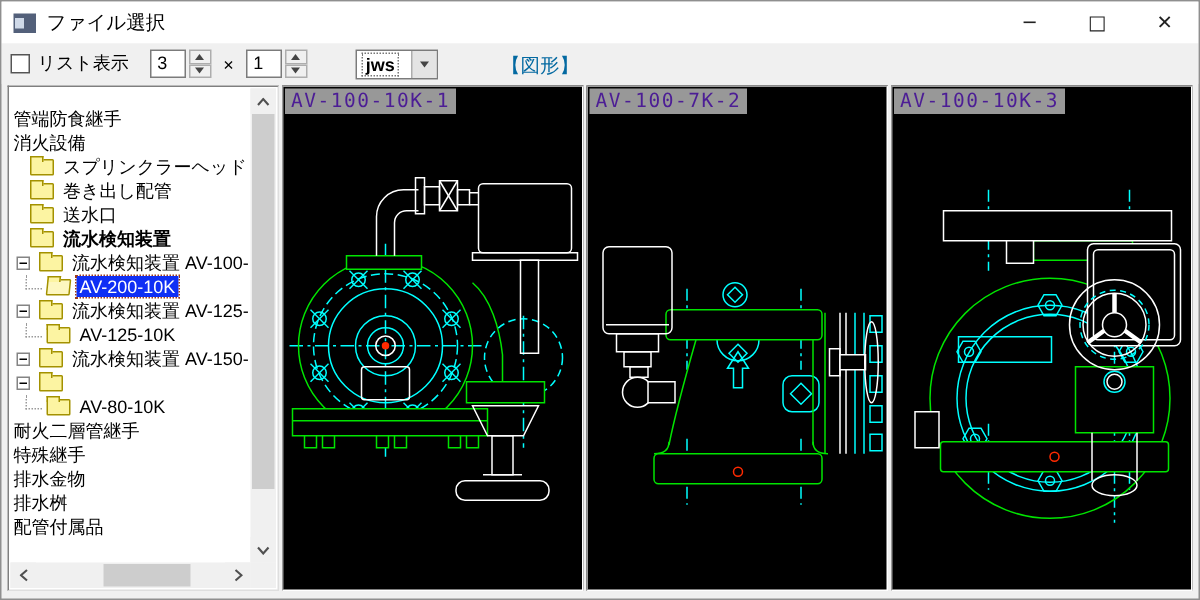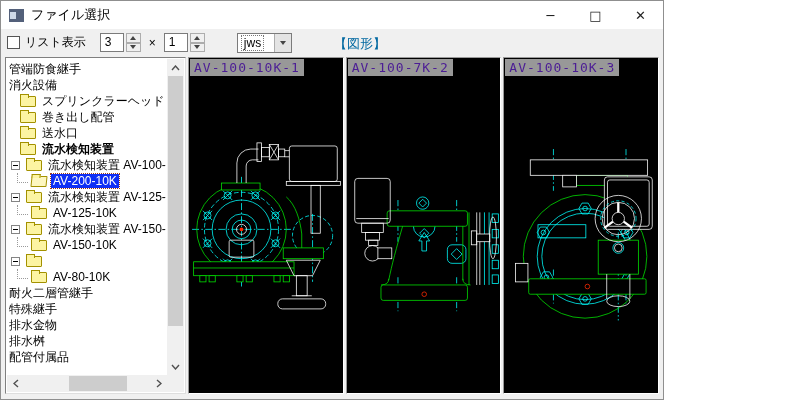--- a/index.html
+++ b/index.html
@@ -1,17 +1,17 @@
 <!DOCTYPE html>
 <html><head>
 <meta charset="utf-8">
 <style>
   * { margin:0; padding:0; box-sizing:border-box; }
   html,body { width:800px; height:400px; font-family:"Liberation Sans","DejaVu Sans",sans-serif; }
-  .window { position:relative; width:664px; height:400px; background:#f0f0f0;
+  .window { position:relative; width:800px; height:400px; background:#f0f0f0;
             border:1px solid #8f8f8f; overflow:hidden; }
 
   
   .titlebar { position:absolute; left:0; top:0; right:0; height:28px; background:#ffffff;
               display:flex; align-items:center; }
   .app-icon { width:15px; height:13px; margin-left:8px; background:#53607a; border:1px solid #2e3razor648;
               position:relative; }
   .app-icon::before { content:""; position:absolute; left:1px; top:3px; width:6px; height:7px; background:#cfd9e8; }
   .title-text { margin-left:7px; font-size:13px; color:#000; }
   .win-controls { position:absolute; right:0; top:0; height:28px; display:flex; }
@@ -29,30 +29,30 @@
   .spin-btns { width:15px; height:19px; margin-left:2px; display:flex; flex-direction:column; }
   .spin-btn { flex:1; background:#f0f0f0; border:1px solid #adadad; display:flex;
               align-items:center; justify-content:center; }
   .tri-up { width:0; height:0; border-left:3px solid transparent; border-right:3px solid transparent;
             border-bottom:4px solid #444; }
   .tri-down { width:0; height:0; border-left:3px solid transparent; border-right:3px solid transparent;
               border-top:4px solid #444; }
   .times-label { margin:0 8px; }
   .combo { display:flex; margin-left:32px; border:1px solid #7b7b7b; background:#fff; height:20px; }
   .combo-field { width:36px; padding:2px 0 0 4px; font-size:12px; }
-  .combo-field span { outline:1px dotted #777; padding:0 2px; }
+  .combo-field span { outline:1px dotted #777; padding:0 2px;font-weight:bold; }
   .combo-btn { width:17px; background:#e4e4e4; border-left:1px solid #adadad;
                display:flex; align-items:center; justify-content:center; }
   .figure-label { position:absolute; left:333px; top:6px; font-size:13px; color:#0369a1; }
 
   
   .tree-panel { position:absolute; left:4px; top:56px; width:181px; bottom:5px;
                 background:#fff; border:1px solid; border-color:#7f7f7f #dedede #dedede #7f7f7f; }
   .tree-content { position:absolute; left:1px; top:1px; right:18px; bottom:18px; overflow:hidden;
-                  padding-top:2px; font-size:12px; }
+                  padding-top:12px; font-size:12px; }
   .trow { display:flex; align-items:center; height:16px; white-space:nowrap; color:#000; }
   .lbl { padding:0 2px; }
   .bold { font-weight:bold; }
   .sellbl { background:#0f2ff5; color:#fff; outline:1px dotted #9b3b1b; }
   .exp { width:9px; height:9px; border:1px solid #848484; background:#fff; margin-left:4px;
          margin-right:6px; position:relative; flex:0 0 auto; }
   .exp::after { content:""; position:absolute; left:1px; top:3px; width:5px; height:1px; background:#000; }
   .conn { width:11px; height:10px; border-left:1px dotted #9a9a9a; border-bottom:1px dotted #9a9a9a;
           margin:0 3px 6px 10px; flex:0 0 auto; }
   .folder { width:16px; height:11px; background:#fcf4a2; border:1px solid #a39100; border-radius:1px;
@@ -176,25 +176,20 @@
         </div>
         <div class="trow">
           <span class="conn"></span>
           <span class="folder"></span>
           <span class="lbl">AV-125-10K</span>
         </div>
         <div class="trow">
           <span class="exp"></span>
           <span class="folder"></span>
           <span class="lbl">流水検知装置 AV-150-</span>
-        </div>
-        <div class="trow">
-          <span class="conn"></span>
-          <span class="folder"></span>
-          <span class="lbl">AV-150-10K</span>
         </div>
         <div class="trow">
           <span class="exp"></span>
           <span class="folder"></span>
         </div>
         <div class="trow">
           <span class="conn"></span>
           <span class="folder"></span>
           <span class="lbl">AV-80-10K</span>
         </div>

